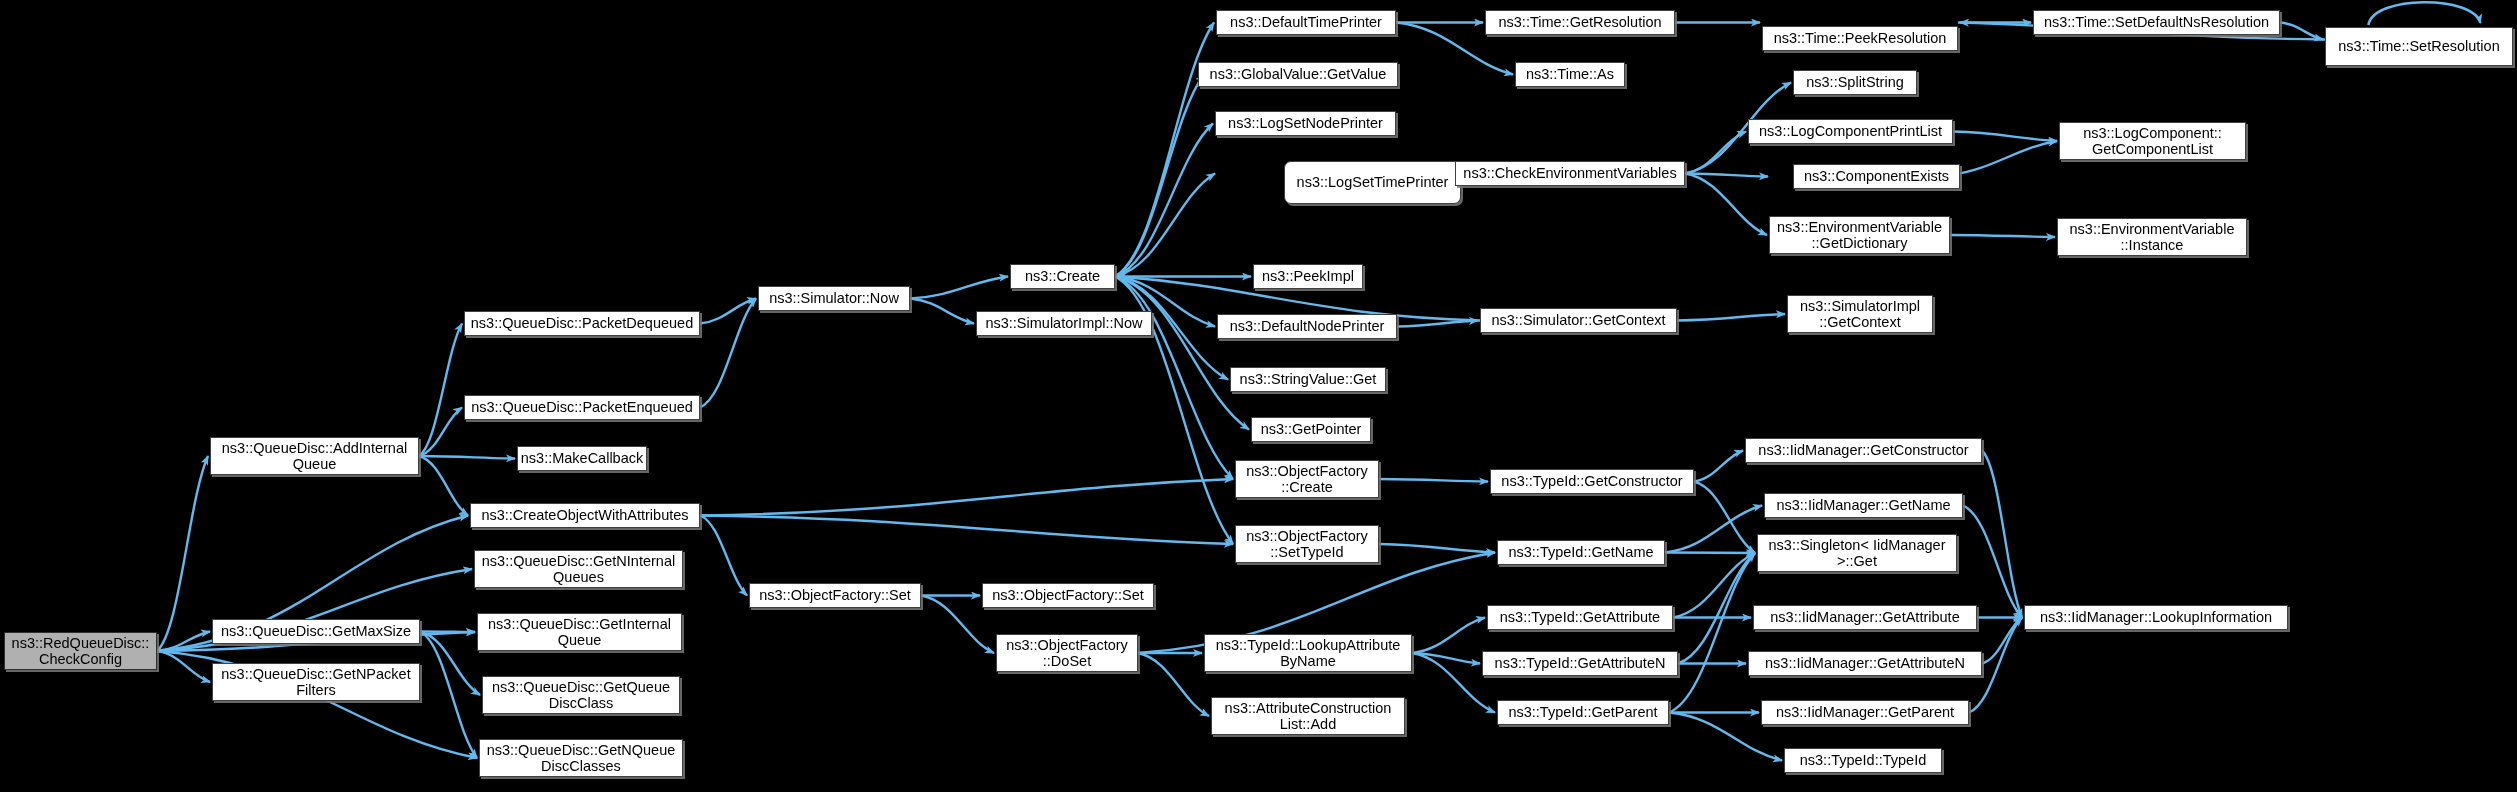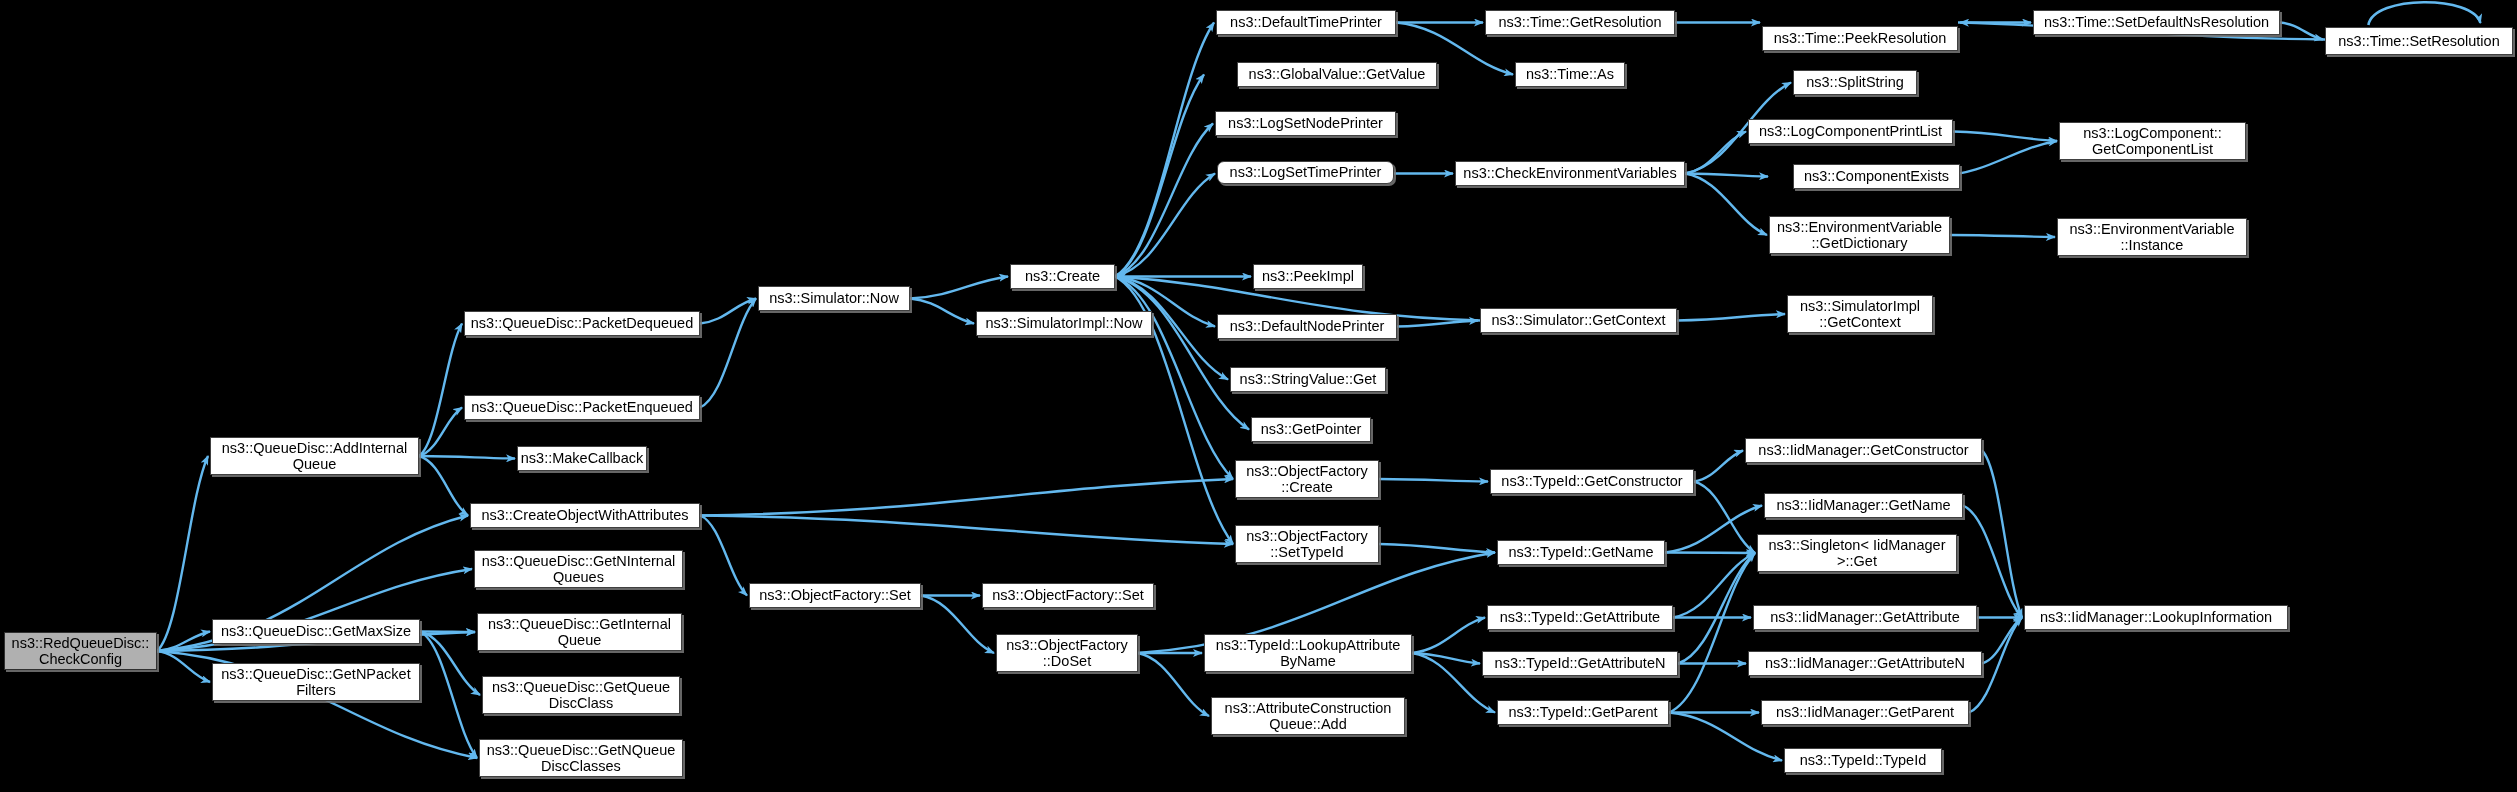--- a/index.html
+++ b/index.html
@@ -268,54 +268,54 @@
       <div class="node" style="left: 477px; top: 613px; width: 205px; height: 38px;">ns3::QueueDisc::GetInternal
 Queue</div>
       <div class="node" style="left: 482px; top: 676px; width: 198px; height: 38px;">ns3::QueueDisc::GetQueue
 DiscClass</div>
       <div class="node" style="left: 479px; top: 739px; width: 204px; height: 38px;">ns3::QueueDisc::GetNQueue
 DiscClasses</div>
       <div class="node" style="left: 758px; top: 286px; width: 152px; height: 25px;">ns3::Simulator::Now</div>
       <div class="node" style="left: 976px; top: 311px; width: 176px; height: 25px;">ns3::SimulatorImpl::Now</div>
       <div class="node" style="left: 1010px; top: 264px; width: 105px; height: 25px;">ns3::Create</div>
       <div class="node" style="left: 1216px; top: 10px; width: 180px; height: 25px;">ns3::DefaultTimePrinter</div>
-      <div class="node" style="left: 1237px; top: 62px; width: 200px; height: 25px;">ns3::GlobalValue::GetValue</div>
+      <div class="node" style="left: 1198px; top: 62px; width: 200px; height: 25px;">ns3::GlobalValue::GetValue</div>
       <div class="node" style="left: 1215px; top: 111px; width: 181px; height: 25px;">ns3::LogSetNodePrinter</div>
-      <div class="node" style="left: 1217px; top: 161px; width: 177px; height: 23px; border-radius: 7px;">ns3::LogSetTimePrinter</div>
+      <div class="node" style="left: 1284px; top: 161px; width: 177px; height: 43px; border-radius: 7px;">ns3::LogSetTimePrinter</div>
       <div class="node" style="left: 1253px; top: 264px; width: 110px; height: 25px;">ns3::PeekImpl</div>
       <div class="node" style="left: 1217px; top: 314px; width: 180px; height: 25px;">ns3::DefaultNodePrinter</div>
       <div class="node" style="left: 1230px; top: 367px; width: 156px; height: 25px;">ns3::StringValue::Get</div>
       <div class="node" style="left: 1251px; top: 417px; width: 120px; height: 25px;">ns3::GetPointer</div>
       <div class="node" style="left: 1235px; top: 460px; width: 144px; height: 38px;">ns3::ObjectFactory
 ::Create</div>
       <div class="node" style="left: 1235px; top: 525px; width: 144px; height: 38px;">ns3::ObjectFactory
 ::SetTypeId</div>
       <div class="node" style="left: 749px; top: 583px; width: 172px; height: 25px;">ns3::ObjectFactory::Set</div>
       <div class="node" style="left: 982px; top: 583px; width: 172px; height: 25px;">ns3::ObjectFactory::Set</div>
       <div class="node" style="left: 996px; top: 634px; width: 142px; height: 38px;">ns3::ObjectFactory
 ::DoSet</div>
       <div class="node" style="left: 1204px; top: 634px; width: 208px; height: 38px;">ns3::TypeId::LookupAttribute
 ByName</div>
       <div class="node" style="left: 1211px; top: 697px; width: 194px; height: 38px;">ns3::AttributeConstruction
-Queue::Add</div>
+List::Add</div>
       <div class="node" style="left: 1485px; top: 10px; width: 190px; height: 25px;">ns3::Time::GetResolution</div>
       <div class="node" style="left: 1515px; top: 62px; width: 110px; height: 25px;">ns3::Time::As</div>
       <div class="node" style="left: 1455px; top: 161px; width: 230px; height: 25px;">ns3::CheckEnvironmentVariables</div>
       <div class="node" style="left: 1793px; top: 70px; width: 124px; height: 25px;">ns3::SplitString</div>
       <div class="node" style="left: 1748px; top: 119px; width: 205px; height: 25px;">ns3::LogComponentPrintList</div>
       <div class="node" style="left: 1770px; top: 164px; width: 167px; height: 25px; margin-left: 23px;">ns3::ComponentExists</div>
       <div class="node" style="left: 1769px; top: 216px; width: 181px; height: 38px;">ns3::EnvironmentVariable
 ::GetDictionary</div>
       <div class="node" style="left: 1762px; top: 26px; width: 196px; height: 25px;">ns3::Time::PeekResolution</div>
       <div class="node" style="left: 2059px; top: 122px; width: 187px; height: 38px;">ns3::LogComponent::
 GetComponentList</div>
       <div class="node" style="left: 2057px; top: 218px; width: 190px; height: 38px;">ns3::EnvironmentVariable
 ::Instance</div>
       <div class="node" style="left: 2033px; top: 10px; width: 247px; height: 25px;">ns3::Time::SetDefaultNsResolution</div>
-      <div class="node" style="left: 2325px; top: 27px; width: 188px; height: 28px;">ns3::Time::SetResolution</div>
+      <div class="node" style="left: 2325px; top: 27px; width: 188px; height: 39px;">ns3::Time::SetResolution</div>
       <div class="node" style="left: 1480px; top: 308px; width: 197px; height: 25px;">ns3::Simulator::GetContext</div>
       <div class="node" style="left: 1787px; top: 295px; width: 146px; height: 38px;">ns3::SimulatorImpl
 ::GetContext</div>
       <div class="node" style="left: 1490px; top: 469px; width: 204px; height: 25px;">ns3::TypeId::GetConstructor</div>
       <div class="node" style="left: 1497px; top: 540px; width: 168px; height: 25px;">ns3::TypeId::GetName</div>
       <div class="node" style="left: 1487px; top: 605px; width: 186px; height: 25px;">ns3::TypeId::GetAttribute</div>
       <div class="node" style="left: 1482px; top: 651px; width: 196px; height: 25px;">ns3::TypeId::GetAttributeN</div>
       <div class="node" style="left: 1497px; top: 700px; width: 172px; height: 25px;">ns3::TypeId::GetParent</div>
       <div class="node" style="left: 1745px; top: 438px; width: 237px; height: 25px;">ns3::IidManager::GetConstructor</div>
       <div class="node" style="left: 1764px; top: 493px; width: 199px; height: 25px;">ns3::IidManager::GetName</div>

